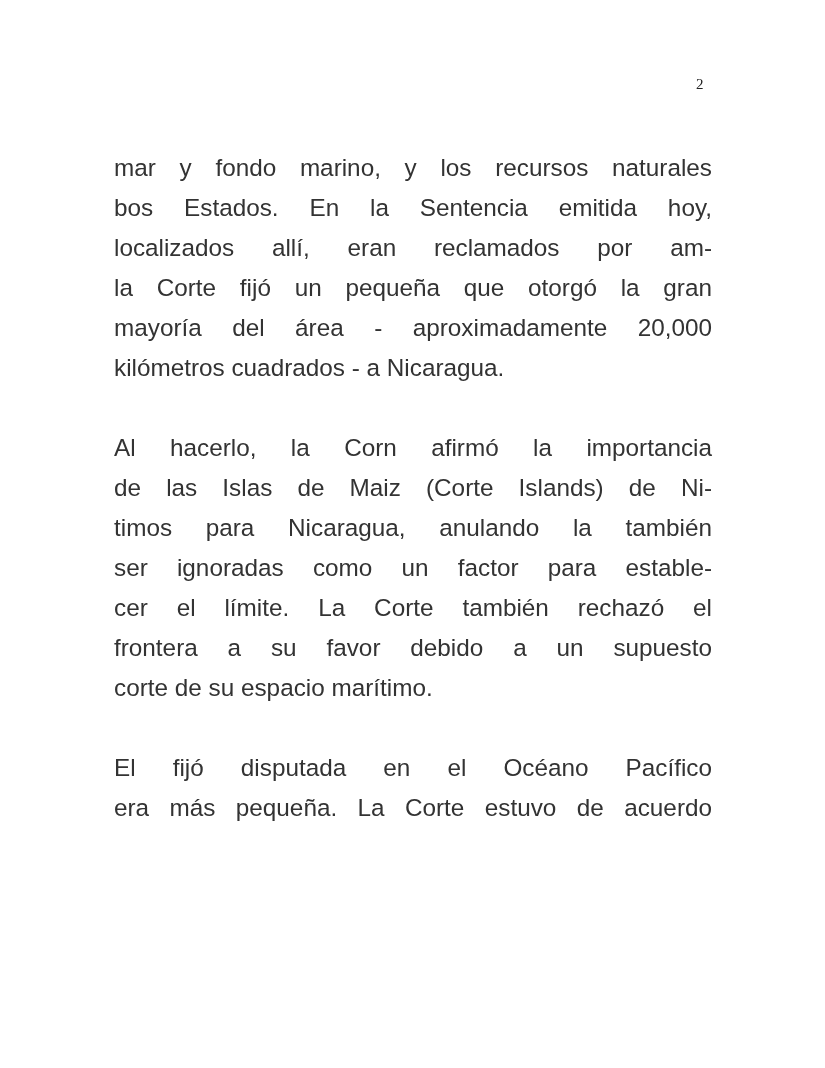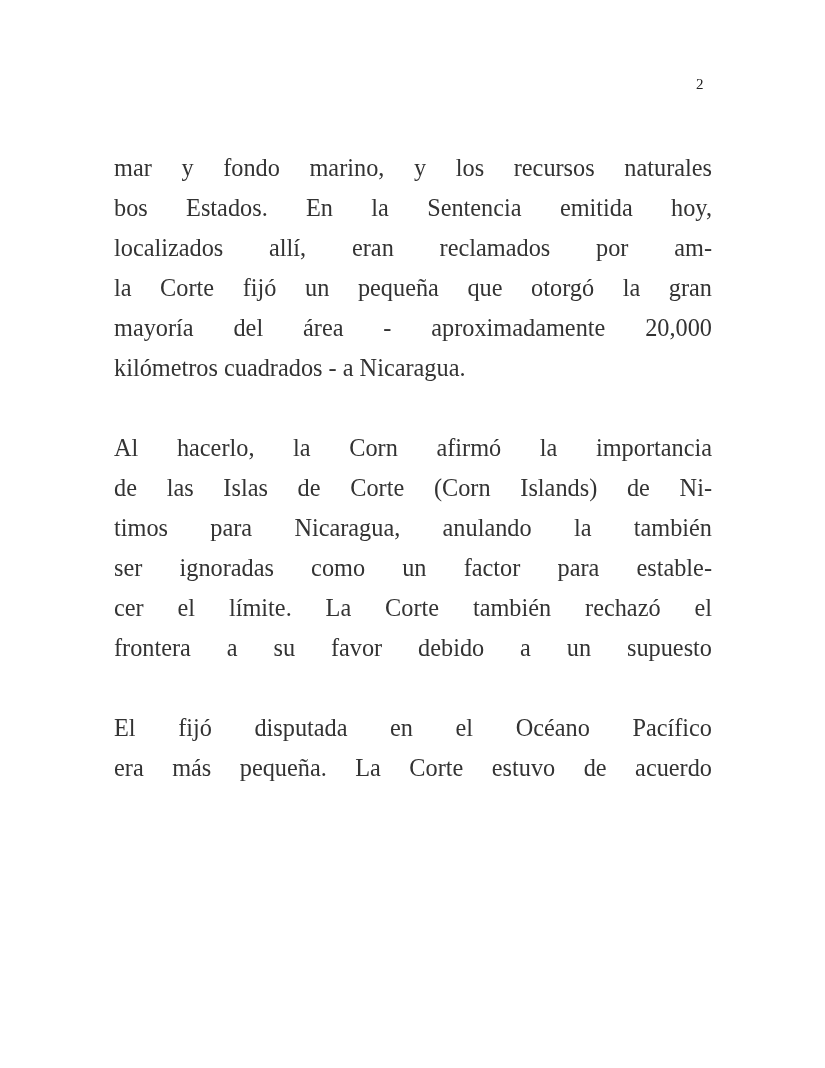--- a/index.html
+++ b/index.html
@@ -3,21 +3,21 @@
 <meta charset="utf-8">
 <style>
   html, body { margin: 0; padding: 0; background: #ffffff; }
   body { width: 825px; height: 1068px; position: relative; overflow: hidden; }
   .page-number {
     position: absolute; top: 76px; left: 696px; width: 20px;
     font-family: "Liberation Serif", serif; font-size: 15px; color: #222;
   }
   .body-text {
     position: absolute; left: 114px; width: 598px; top: 148px;
-    font-family: Liberation Serif, serif; font-size: 24.3px; color: #333;
+    font-family: Liberation Sans, sans-serif; font-size: 24.3px; color: #333;
   }
   .line {
     height: 40px; line-height: 40px; white-space: nowrap;
     text-align: justify; text-align-last: justify;
   }
   .line.last { text-align-last: left; }
   .para-gap { height: 40px; }
 </style>
 </head>
 <body>
@@ -29,24 +29,25 @@
     <div class="line">mar y fondo marino, y los recursos naturales</div>
     <div class="line">bos Estados. En la Sentencia emitida hoy,</div>
     <div class="line">localizados allí, eran reclamados por am-</div>
     <div class="line">la Corte fijó un pequeña que otorgó la gran</div>
     <div class="line">mayoría del área - aproximadamente 20,000</div>
     <div class="line last">kilómetros cuadrados - a Nicaragua.</div>
   </div>
   <div class="para-gap"></div>
   <div>
     <div class="line">Al hacerlo, la Corn afirmó la importancia</div>
-    <div class="line">de las Islas de Corte (Corn Islands) de Ni-</div>
+    <div class="line">de las Islas de Maiz (Corte Islands) de Ni-</div>
     <div class="line">timos para Nicaragua, anulando la también</div>
     <div class="line">ser ignoradas como un factor para estable-</div>
     <div class="line">cer el límite. La Corte también rechazó el</div>
     <div class="line">frontera a su favor debido a un supuesto</div>
+    <div class="line last">corte de su espacio marítimo.</div>
   </div>
   <div class="para-gap"></div>
   <div>
     <div class="line">El fijó disputada en el Océano Pacífico</div>
     <div class="line">era más pequeña. La Corte estuvo de acuerdo</div>
   </div>
 </div>
 
 </body></html>

